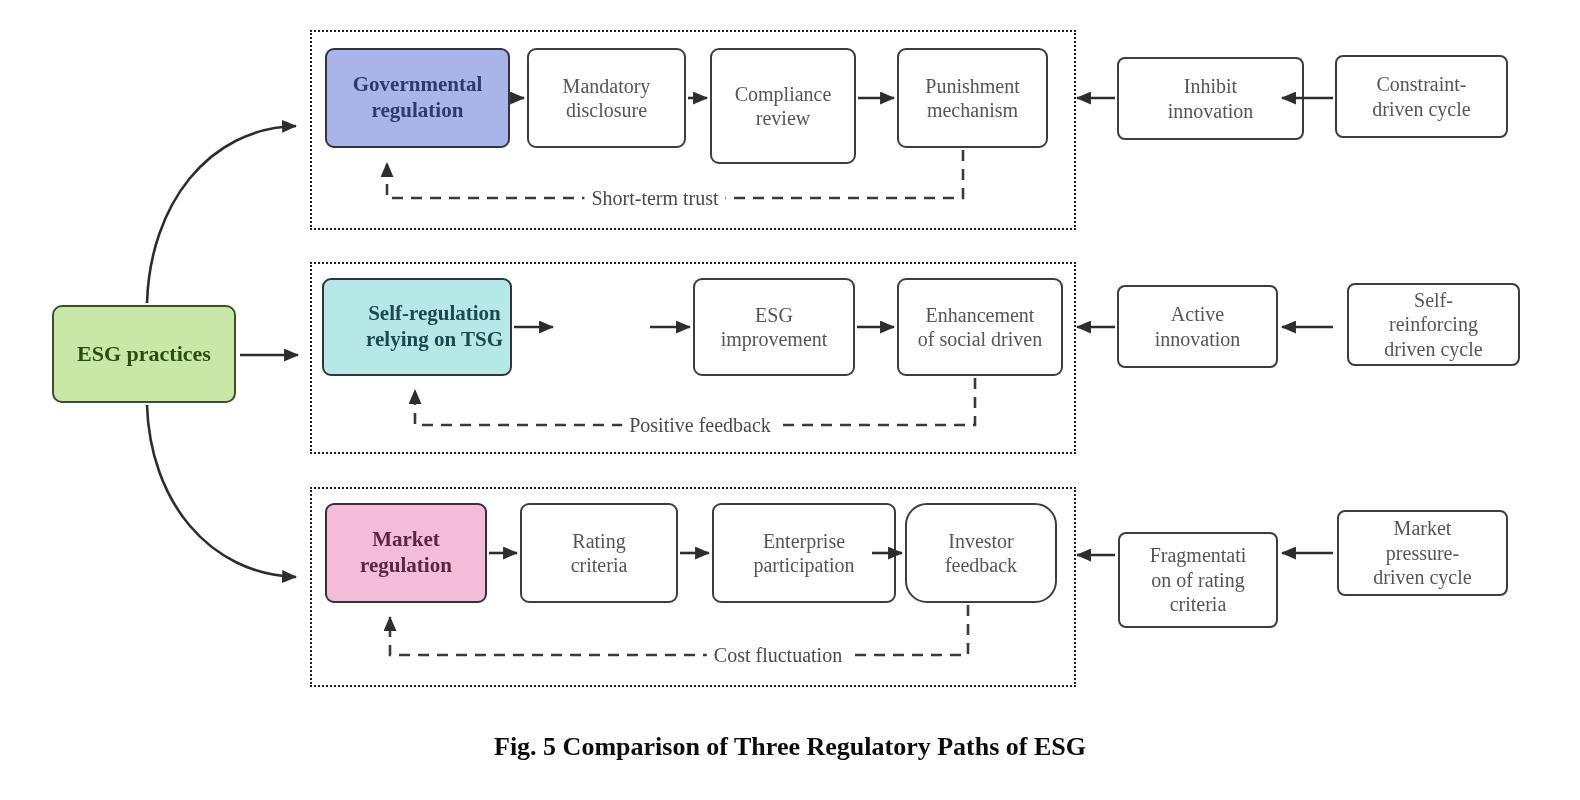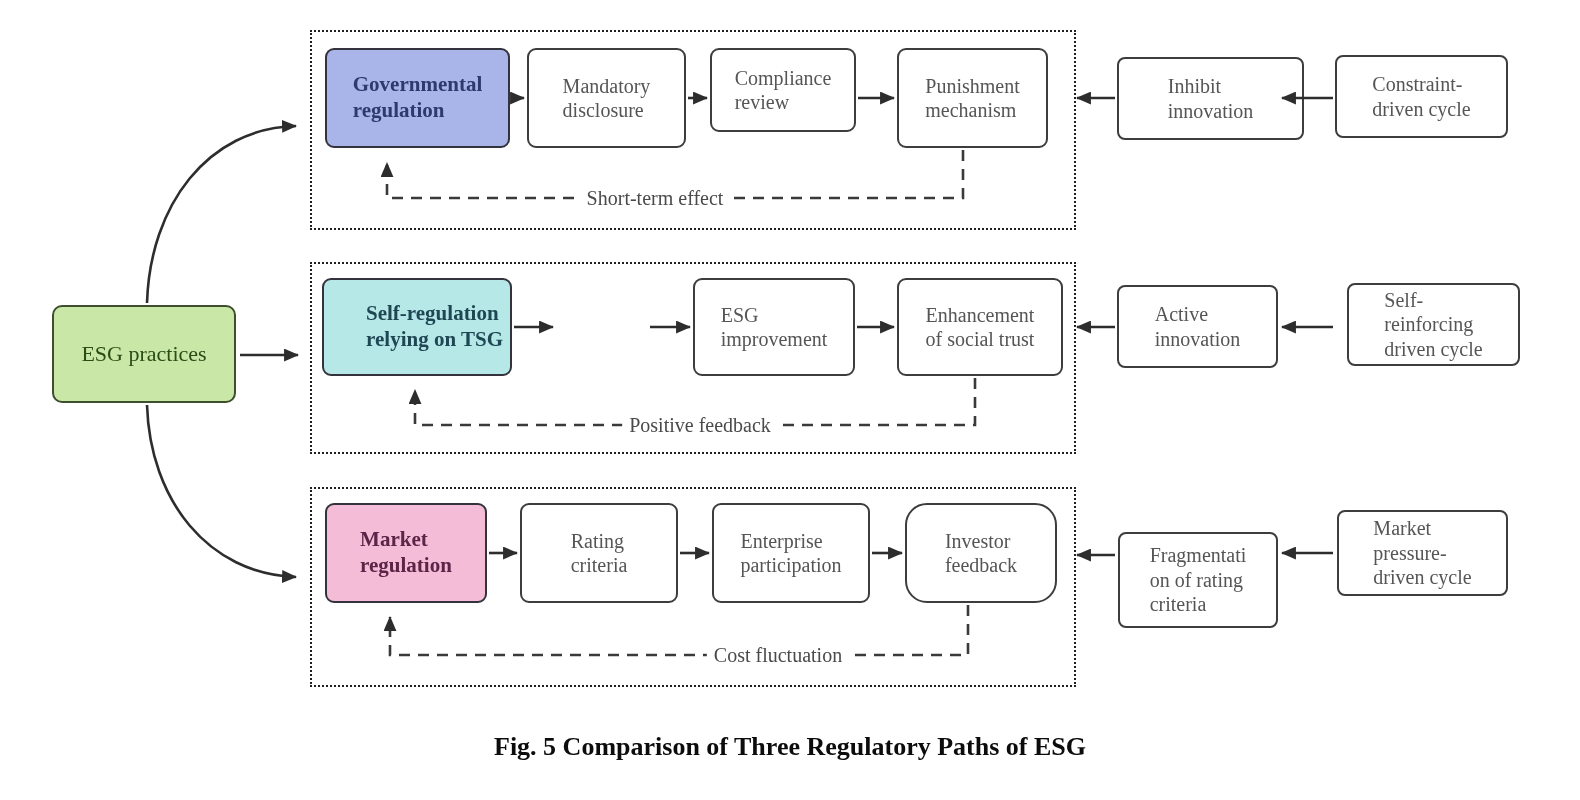--- a/index.html
+++ b/index.html
@@ -6,33 +6,33 @@
   #stage{
     position:relative;width:1580px;height:800px;background:#ffffff;
     font-family:"Liberation Serif", serif;overflow:hidden;
   }
   .container{
     position:absolute;border:2px dotted #1f1f1f;background:transparent;
   }
   .node{
     position:absolute;display:flex;align-items:center;justify-content:center;
     background:#ffffff;border:2px solid #3d3d3d;border-radius:9px;
-    color:#555555;font-size:20px;line-height:1.22;
+    text-align:center;color:#555555;font-size:20px;line-height:1.22;
     box-sizing:border-box;
   }
   .node .lbl{white-space:pre-line;}
   .head{
     font-weight:bold;font-size:21px;border-width:2.5px;border-color:#33333d;
   }
   .head-gov{background:#a9b5e8;color:#2c3a6e;}
   .head-self{background:#b7e8e8;color:#1f4653;padding-left:35px;}
   .head-market{background:#f4bcd6;color:#5a2547;}
   .root-node{
     background:#c9e8a8;border:2.5px solid #3e4f2d;color:#2a4d14;
-    font-weight:normal;font-size:22px;border-radius:10px;
+    font-weight:bold;font-size:22px;border-radius:10px;
   }
   .outside{border-radius:8px;}
   .fb-label{
     position:absolute;transform:translate(-50%,-50%);background:#ffffff;
     padding:0 7px;color:#4a4a4a;font-size:20px;white-space:nowrap;z-index:6;
   }
   #connectors{position:absolute;left:0;top:0;z-index:5;pointer-events:none;}
   .caption{
     position:absolute;left:0;top:732px;width:1580px;text-align:center;
     font-weight:bold;font-size:26px;color:#0c0c0c;
@@ -52,70 +52,70 @@
   </div>
 
   <div class="node head head-gov" style="left:325px;top:48px;width:185px;height:100px;">
     <span class="lbl">Governmental
 regulation</span>
   </div>
   <div class="node" style="left:527px;top:48px;width:159px;height:100px;">
     <span class="lbl">Mandatory
 disclosure</span>
   </div>
-  <div class="node" style="left:710px;top:48px;width:146px;height:84px;">
+  <div class="node" style="left:710px;top:48px;width:146px;height:116px;">
     <span class="lbl">Compliance
 review</span>
   </div>
   <div class="node" style="left:897px;top:48px;width:151px;height:100px;">
     <span class="lbl">Punishment
 mechanism</span>
   </div>
   <div class="node outside" style="left:1117px;top:57px;width:187px;height:83px;">
     <span class="lbl">Inhibit
 innovation</span>
   </div>
   <div class="node outside" style="left:1335px;top:55px;width:173px;height:83px;">
     <span class="lbl">Constraint-
 driven cycle</span>
   </div>
-  <div class="fb-label" style="left:655px;top:198px;">Short-term effect</div>
+  <div class="fb-label" style="left:655px;top:198px;">Short-term trust</div>
 
   <div class="node head head-self" style="left:322px;top:278px;width:190px;height:98px;">
     <span class="lbl">Self-regulation
 relying on TSG</span>
   </div>
   <div class="node" style="left:693px;top:278px;width:162px;height:98px;">
     <span class="lbl">ESG
 improvement</span>
   </div>
   <div class="node" style="left:897px;top:278px;width:166px;height:98px;">
     <span class="lbl">Enhancement
-of social trust</span>
+of social driven</span>
   </div>
   <div class="node outside" style="left:1117px;top:285px;width:161px;height:83px;">
     <span class="lbl">Active
 innovation</span>
   </div>
   <div class="node outside" style="left:1335px;top:283px;width:173px;height:83px;margin-left:12px;">
     <span class="lbl">Self-
 reinforcing
 driven cycle</span>
   </div>
   <div class="fb-label" style="left:700px;top:425px;">Positive feedback</div>
 
   <div class="node head head-market" style="left:325px;top:503px;width:162px;height:100px;">
     <span class="lbl">Market
 regulation</span>
   </div>
   <div class="node" style="left:520px;top:503px;width:158px;height:100px;">
     <span class="lbl">Rating
 criteria</span>
   </div>
-  <div class="node" style="left:712px;top:503px;width:158px;height:100px;">
+  <div class="node" style="left:712px;top:503px;width:184px;height:100px;">
     <span class="lbl">Enterprise
 participation</span>
   </div>
   <div class="node" style="left:905px;top:503px;width:152px;height:100px;border-radius:22px;">
     <span class="lbl">Investor
 feedback</span>
   </div>
   <div class="node outside" style="left:1118px;top:512px;width:160px;height:96px;margin-top:20px;">
     <span class="lbl">Fragmentati
 on of rating

